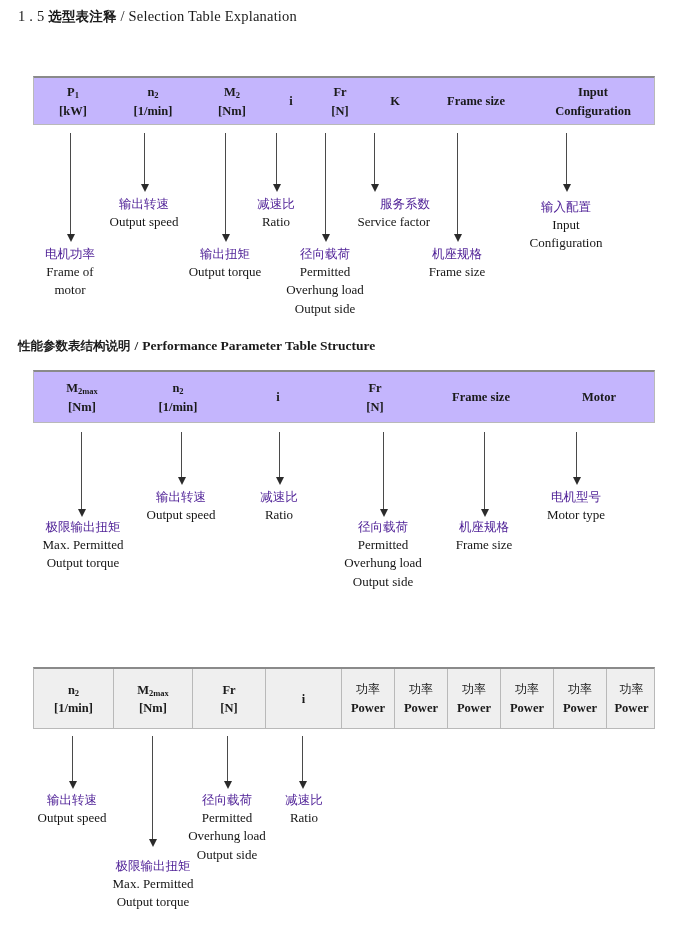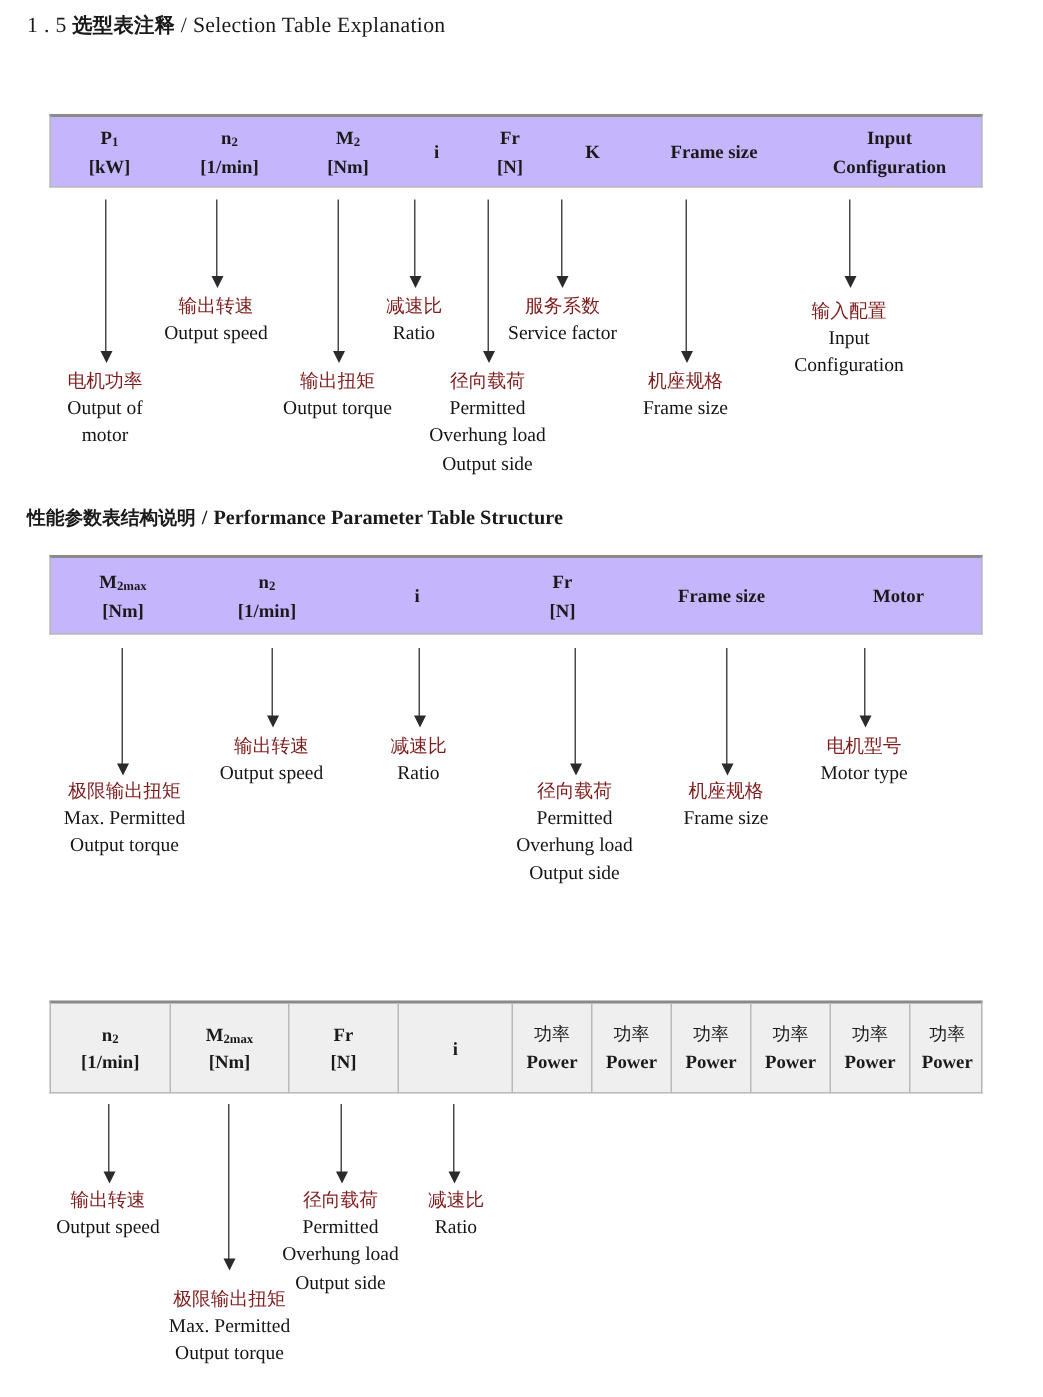--- a/index.html
+++ b/index.html
@@ -121,21 +121,21 @@
   .anno {
     position: absolute;
     text-align: center;
     line-height: 1.42;
     white-space: nowrap;
   }
   .anno .cn {
     display: block;
     font-family: "DejaVu Sans", sans-serif;
     font-size: 12.5px;
-    color: #7f1d1d;
+    color: #4c1d95;
   }
   .anno .en {
     display: block;
     font-family: "Liberation Serif", serif;
     font-size: 13px;
     color: #151515;
   }
 </style>
 </head>
 <body>
@@ -186,21 +186,21 @@
   <div class="arrow" style="left:144px; top:133px; height:52px;"></div>
   <div class="arrow" style="left:225px; top:133px; height:102px;"></div>
   <div class="arrow" style="left:276px; top:133px; height:52px;"></div>
   <div class="arrow" style="left:325px; top:133px; height:102px;"></div>
   <div class="arrow" style="left:374px; top:133px; height:52px;"></div>
   <div class="arrow" style="left:457px; top:133px; height:102px;"></div>
   <div class="arrow" style="left:566px; top:133px; height:52px;"></div>
 
   <div class="anno" style="left:20px; top:245px; width:100px;">
     <span class="cn">电机功率</span>
-    <span class="en">Output of</span>
+    <span class="en">Frame of</span>
     <span class="en">motor</span>
   </div>
 
   <div class="anno" style="left:94px; top:195px; width:100px;">
     <span class="cn">输出转速</span>
     <span class="en">Output speed</span>
   </div>
 
   <div class="anno" style="left:172px; top:245px; width:106px;">
     <span class="cn">输出扭矩</span>
@@ -212,21 +212,21 @@
     <span class="en">Ratio</span>
   </div>
 
   <div class="anno" style="left:271px; top:245px; width:108px;">
     <span class="cn">径向载荷</span>
     <span class="en">Permitted</span>
     <span class="en">Overhung load</span>
     <span class="en">Output side</span>
   </div>
 
-  <div class="anno" style="left:320px; top:195px; width:110px;">
+  <div class="anno" style="left:320px; top:195px; width:110px;text-align:right;">
     <span class="cn">服务系数</span>
     <span class="en">Service factor</span>
   </div>
 
   <div class="anno" style="left:411px; top:245px; width:92px;">
     <span class="cn">机座规格</span>
     <span class="en">Frame size</span>
   </div>
 
   <div class="anno" style="left:512px; top:198px; width:108px;">

